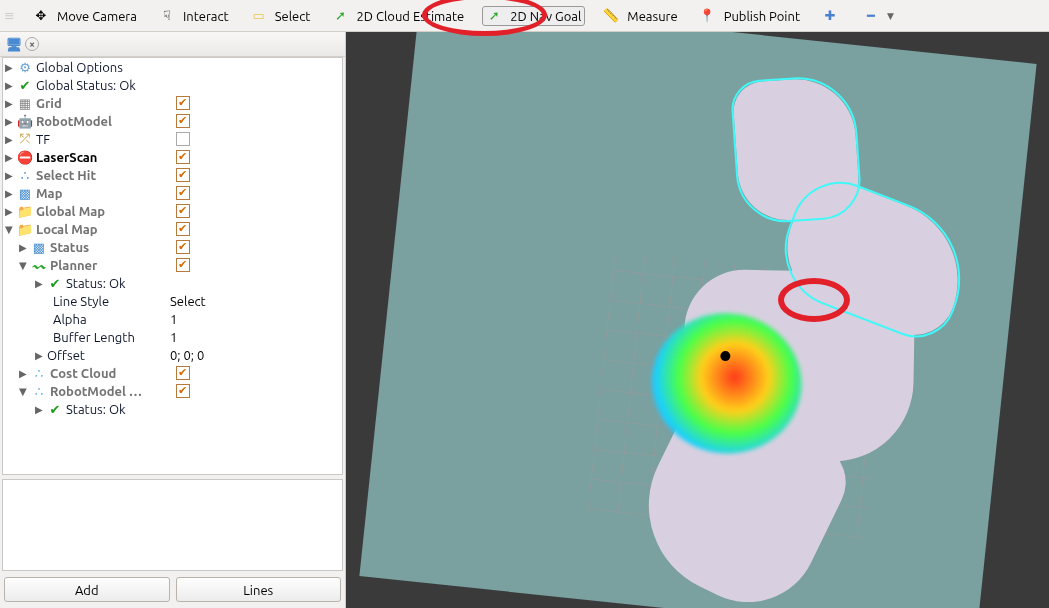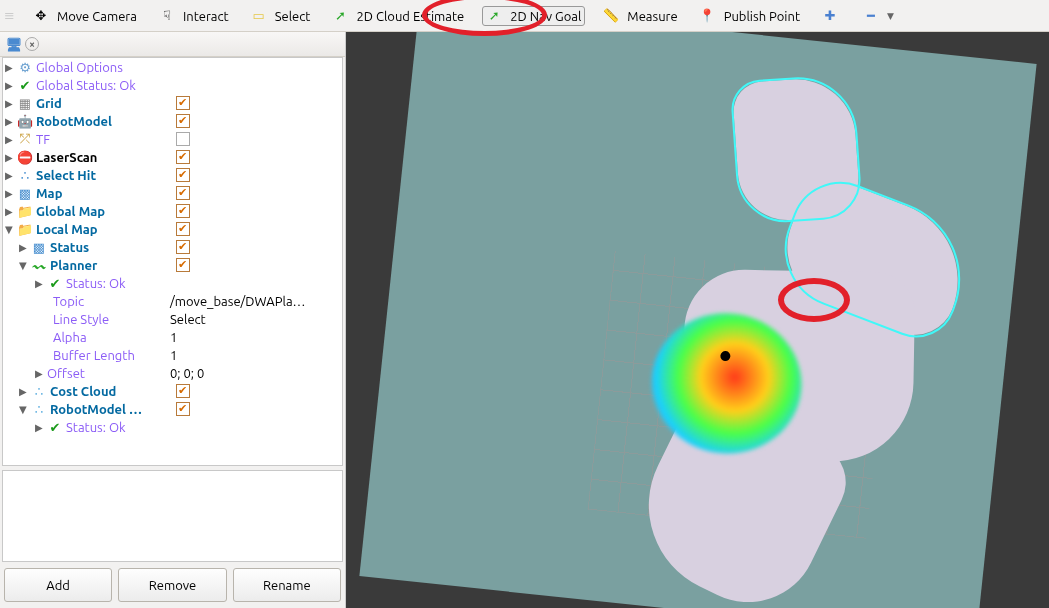--- a/index.html
+++ b/index.html
@@ -10,33 +10,33 @@
 .tool-sep { color: #ccc; }
 
 .main { display: flex; height: 576px; }
 .sidebar { width: 346px; background: #f2f1f0; border-right: 1px solid #ccc; display: flex; flex-direction: column; }
 .panel-hdr { display: flex; align-items: center; padding: 4px 6px; background: linear-gradient(#f8f7f6,#ebe9e7); border-bottom: 1px solid #d4d0c8; font-weight: bold; }
 .panel-hdr .title { flex: 1; }
 .tree { flex: 1; overflow-y: auto; background: #fff; border: 1px solid #c8c8c8; margin: 0 2px; }
 .row { display: flex; align-items: center; height: 18px; padding-left: 2px; white-space: nowrap; }
 .arrow { width: 12px; display: inline-block; color: #666; font-size: 10px; }
 .icon { width: 16px; height: 16px; margin-right: 3px; display: inline-flex; align-items: center; justify-content: center; }
-.label { color: #8b5cf6; }
-.label.link { color: #0369a1; font-weight: bold; text-align: center; }
+.label { color: #0f172a; }
+.label.link { color: #737373; font-weight: bold; text-align: center; }
 .label.red { color: #000000; font-weight: bold; }
 .cb { width: 14px; height: 14px; border: 1px solid #b87a3a; background: #fff; display: inline-block; position: absolute; left: 176px; }
 .cb.checked::after { content: "✔"; color: #d66a00; font-size: 11px; position: relative; top: -3px; left: 1px; font-weight: bold; }
 .cb.plain { border-color: #aaa; }
 .vcol { position: absolute; left: 170px; color: #000; }
 .d1 { padding-left: 16px; }
 .d2 { padding-left: 32px; }
 .d3 { padding-left: 50px; }
 .propbox { height: 92px; background: #fff; border: 1px solid #c8c8c8; margin: 4px 2px 0 2px; }
 .btnbar { display: flex; gap: 6px; padding: 6px 4px; }
-.btnbar button { flex: 1; height: 34px; border: 1px solid #b8b4ac; border-radius: 3px; background: linear-gradient(#fefefe,#ececec); cursor: pointer; }
+.btnbar button { flex: 1; height: 25px; border: 1px solid #b8b4ac; border-radius: 3px; background: linear-gradient(#fefefe,#ececec); cursor: pointer; }
 
 .viewport { flex: 1; background: #3a3a3a; position: relative; overflow: hidden; }
 
 .ring-toolbar { position: absolute; left: 422px; top: -6px; width: 125px; height: 42px; border: 5px solid #e2202a; border-radius: 50%; pointer-events: none; z-index: 20; }
 .ring-view { position: absolute; left: 778px; top: 278px; width: 72px; height: 44px; border: 6px solid #e2202a; border-radius: 50%; pointer-events: none; z-index: 20; }
 
 .mapwrap { position: absolute; left: 50%; top: 50%; transform: translate(-50%,-50%) rotate(6deg); }
 .mapbg { width: 620px; height: 580px; background: #7aa0a0; position: relative; }
 .grid { position: absolute; left: 220px; top: 230px; width: 280px; height: 260px; background-image: repeating-linear-gradient(0deg,#999 0,#999 1px,transparent 1px,transparent 30px), repeating-linear-gradient(90deg,#999 0,#999 1px,transparent 1px,transparent 30px); opacity: 0.6; }
 .blob { position: absolute; border-radius: 50%; filter: blur(2px); }
@@ -180,24 +180,20 @@
           <span class="icon ic-path">〰</span>
           <span class="label link">Planner</span>
           <span class="cb checked"></span>
         </div>
       <div class="row d2">
           <span class="arrow">▶</span>
           <span class="icon ic-check">✔</span>
           <span class="label">Status: Ok</span>
         </div>
       <div class="row d3">
-          <span class="label">Topic</span>
-          <span class="vcol">/move_base/DWAPla…</span>
-        </div>
-      <div class="row d3">
           <span class="label">Line Style</span>
           <span class="vcol">Select</span>
         </div>
       <div class="row d3">
           <span class="label">Alpha</span>
           <span class="vcol">1</span>
         </div>
       <div class="row d3">
           <span class="label">Buffer Length</span>
           <span class="vcol">1</span>
@@ -223,22 +219,21 @@
           <span class="arrow">▶</span>
           <span class="icon ic-check">✔</span>
           <span class="label">Status: Ok</span>
         </div>
     </div>
 
     <div class="propbox"></div>
 
     <div class="btnbar">
       <button>Add</button>
-      <button>Remove</button>
-      <button>Rename</button>
+      <button>Lines</button>
     </div>
   </div>
 
   <div class="viewport">
     <div class="mapwrap">
       <div class="mapbg">
         <div class="grid"></div>
 
         <div class="freearea" style="left:330px;top:40px;width:120px;height:140px;transform:rotate(-10deg);border-radius:30px 60px 40px 50px;"></div>
         <div class="freearea" style="left:390px;top:150px;width:180px;height:120px;transform:rotate(15deg);border-radius:50px 80px 40px 60px;"></div>

